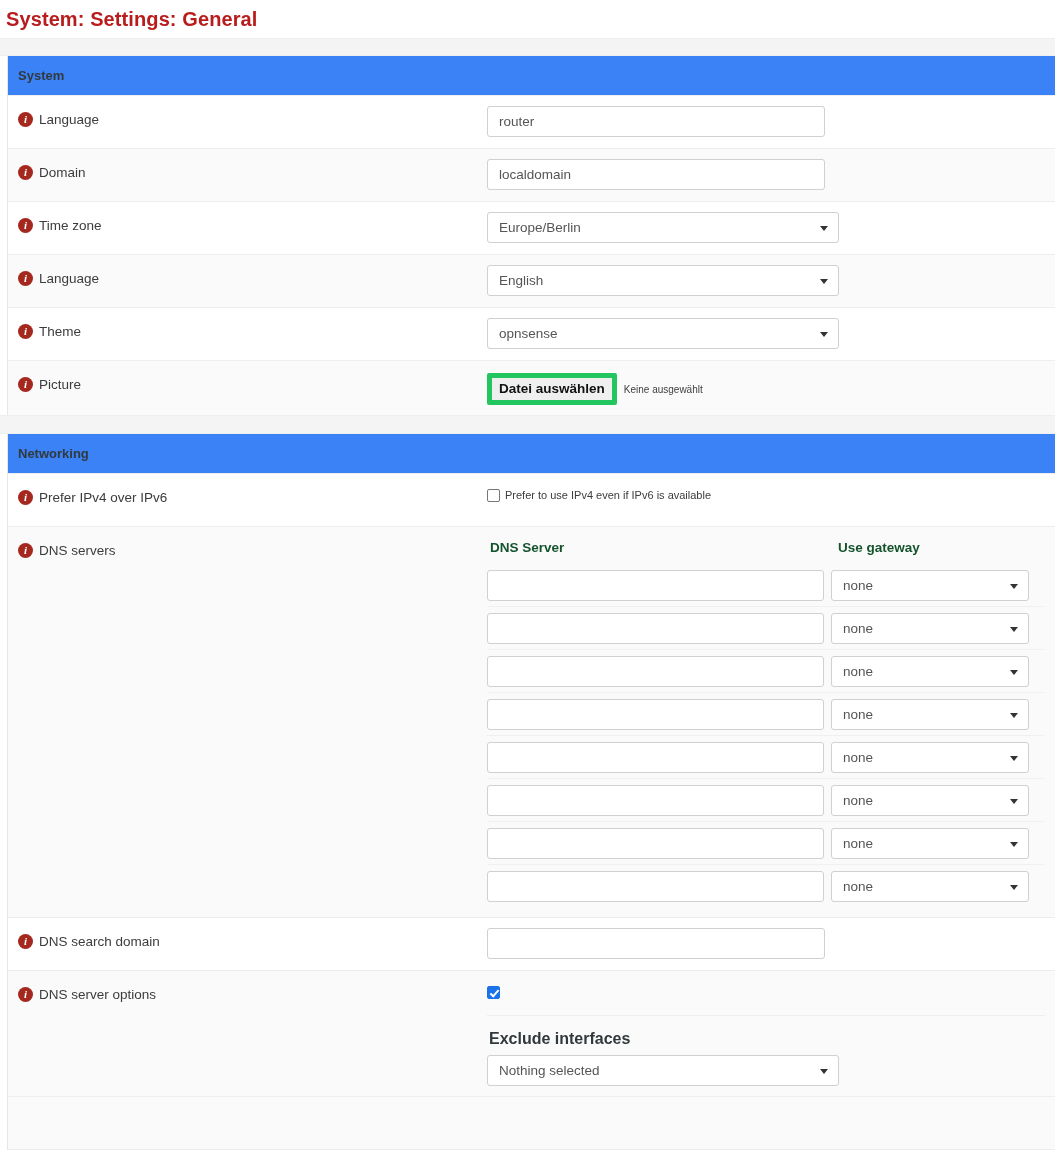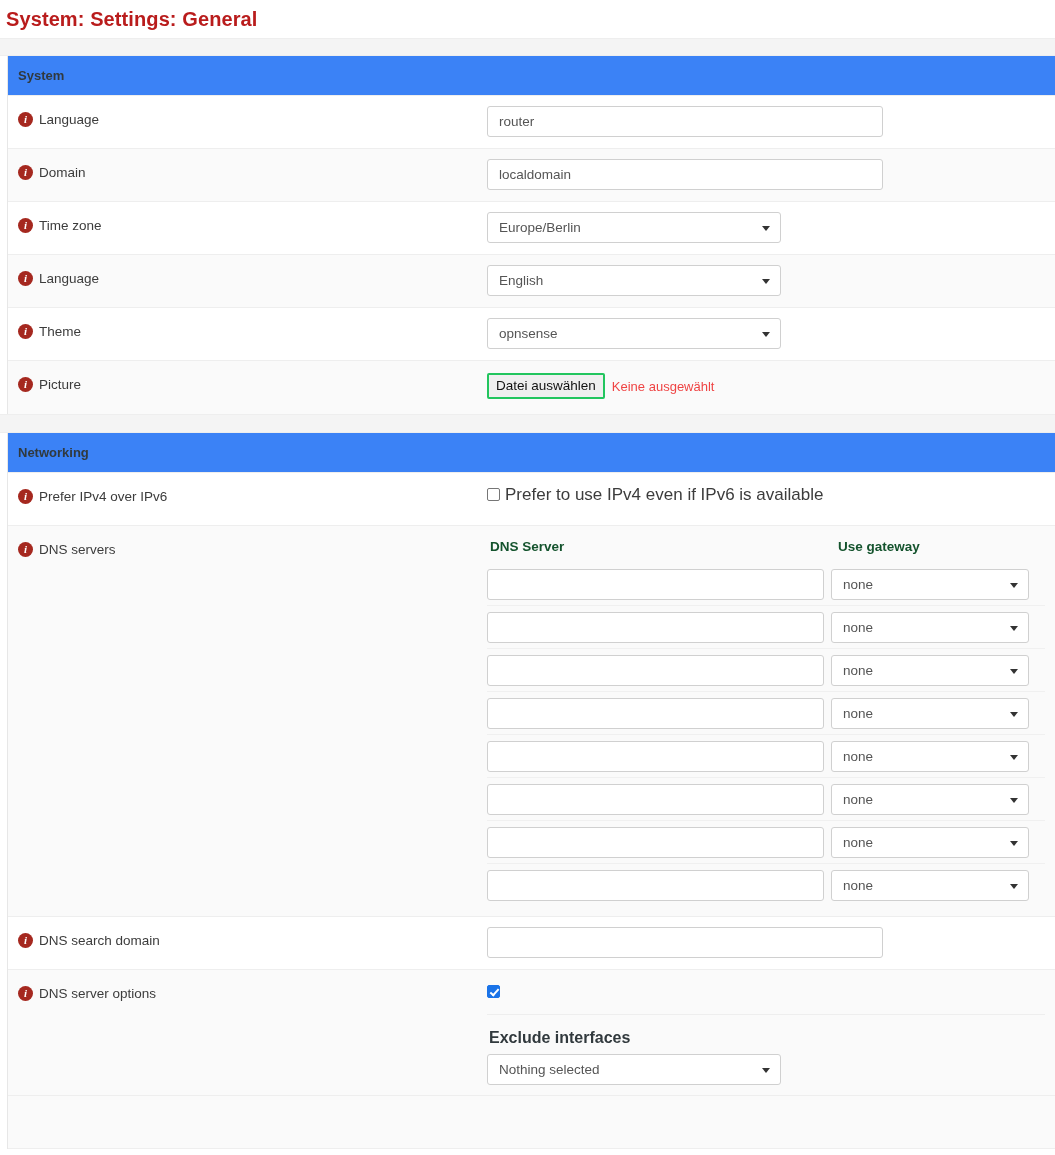--- a/index.html
+++ b/index.html
@@ -89,34 +89,34 @@
     font-size: 11px;
     line-height: 15px;
     text-align: center;
     flex: 0 0 15px;
     margin-top: 1px;
     user-select: none;
   }
 
   
   .txt {
-    width: 396px;
+    width: 338px;
     height: 31px;
     border: 1px solid #d0d0d0;
     border-radius: 3px;
     background: #fff;
     padding: 0 11px;
     font-size: 13.5px;
     font-family: "Liberation Sans", sans-serif;
     color: #555;
     outline: none;
     display: block;
   }
   .sel {
-    width: 294px;
+    width: 352px;
     height: 31px;
     border: 1px solid #d0d0d0;
     border-radius: 3px;
     background: #fff;
     padding: 0 26px 0 11px;
     font-size: 13.5px;
     color: #555;
     line-height: 29px;
     position: relative;
     display: block;
@@ -132,41 +132,42 @@
   }
 
   
   .fileline {
     display: flex;
     align-items: center;
     gap: 7px;
     padding-top: 2px;
   }
   .file-btn {
-    border: 2px solid #22c55e;
+    border: 5px solid #22c55e;
     background: #efefef;
     border-radius: 2px;
     padding: 2px 7px 3px;
     font-size: 13.5px;
     color: #111;
     line-height: 17px;
     font-family: "Liberation Sans", sans-serif;
+    font-weight: bold;
   }
   .file-name {
-    font-size: 13px;
-    color: #ef4444;
+    font-size: 10px;
+    color: #404040;
     text-align: right;
   }
 
   
   .chk-line {
     display: flex;
     align-items: flex-start;
     gap: 5px;
-    font-size: 17px;
+    font-size: 11px;
     color: #3c3c3c;
     line-height: 17px;
     padding-top: 3px;
   }
   .box {
     width: 13px; height: 13px;
     border: 1px solid #767676;
     border-radius: 2px;
     background: #fff;
     flex: 0 0 13px;

